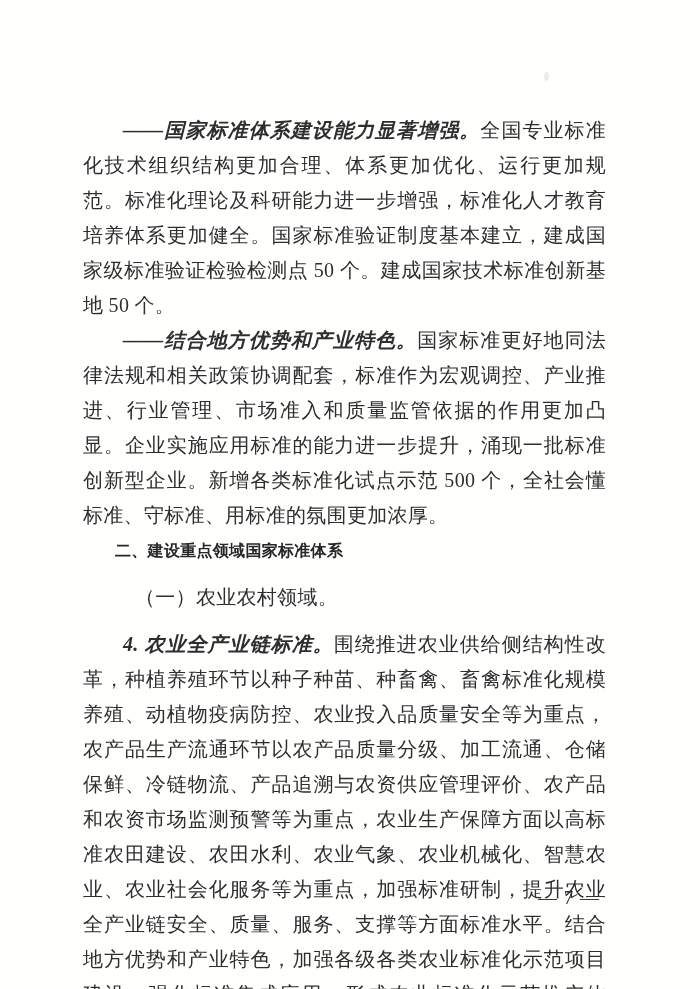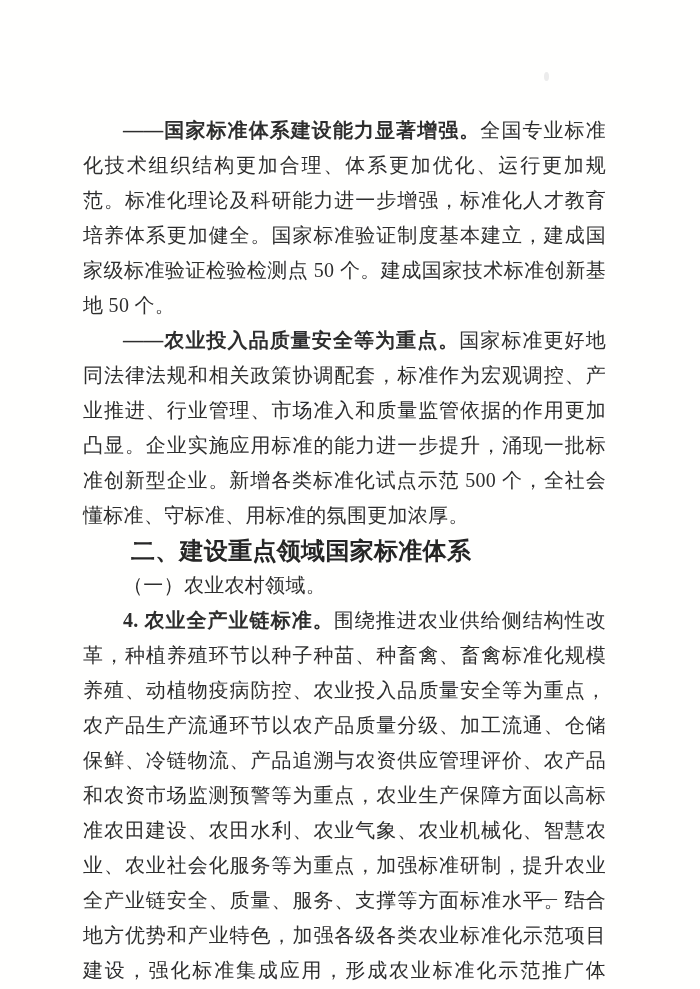--- a/index.html
+++ b/index.html
@@ -26,33 +26,34 @@
   .para {
     margin: 0;
     font-size: 20px;
     line-height: 35px;
     text-align: justify;
     text-indent: 2em;
     letter-spacing: 0.3px;
   }
   .para .lead {
     font-weight: 600;
+    font-style: italic;
   }
   .section-heading {
     margin: 0;
-    font-size: 24px;
+    font-size: 16px;
     line-height: 35px;
     text-indent: 2em;
     font-weight: bold;
     font-family: "Liberation Sans", "DejaVu Sans", sans-serif;
     color: #262626;
     letter-spacing: 0.3px;
   }
   .subsection-heading {
-    margin: 0;
+    margin: 12px;
     font-size: 20px;
     line-height: 35px;
     text-indent: 2em;
     letter-spacing: 0.3px;
   }
   .page-footer {
     position: absolute;
     top: 884px;
     right: 100px;
     font-size: 19px;
@@ -74,21 +75,21 @@
 </head>
 <body>
 
 <div class="page">
   <div class="scan-artifact"></div>
 
   <div class="content">
 
     <p class="para"><span class="lead">——国家标准体系建设能力显著增强。</span><span>全国专业标准化技术组织结构更加合理、体系更加优化、运行更加规范。标准化理论及科研能力进一步增强，标准化人才教育培养体系更加健全。国家标准验证制度基本建立，建成国家级标准验证检验检测点 50 个。建成国家技术标准创新基地 50 个。</span></p>
 
-    <p class="para"><span class="lead">——农业投入品质量安全等为重点。</span><span>国家标准更好地同法律法规和相关政策协调配套，标准作为宏观调控、产业推进、行业管理、市场准入和质量监管依据的作用更加凸显。企业实施应用标准的能力进一步提升，涌现一批标准创新型企业。新增各类标准化试点示范 500 个，全社会懂标准、守标准、用标准的氛围更加浓厚。</span></p>
+    <p class="para"><span class="lead">——结合地方优势和产业特色。</span><span>国家标准更好地同法律法规和相关政策协调配套，标准作为宏观调控、产业推进、行业管理、市场准入和质量监管依据的作用更加凸显。企业实施应用标准的能力进一步提升，涌现一批标准创新型企业。新增各类标准化试点示范 500 个，全社会懂标准、守标准、用标准的氛围更加浓厚。</span></p>
 
     <h2 class="section-heading">二、建设重点领域国家标准体系</h2>
 
     <p class="subsection-heading">（一）农业农村领域。</p>
 
     <p class="para"><span class="lead">4. 农业全产业链标准。</span><span>围绕推进农业供给侧结构性改革，种植养殖环节以种子种苗、种畜禽、畜禽标准化规模养殖、动植物疫病防控、农业投入品质量安全等为重点，农产品生产流通环节以农产品质量分级、加工流通、仓储保鲜、冷链物流、产品追溯与农资供应管理评价、农产品和农资市场监测预警等为重点，农业生产保障方面以高标准农田建设、农田水利、农业气象、农业机械化、智慧农业、农业社会化服务等为重点，加强标准研制，提升农业全产业链安全、质量、服务、支撑等方面标准水平。结合地方优势和产业特色，加强各级各类农业标准化示范项目建设，强化标准集成应用，形成农业标准化示范推广体系。开展农业品牌建设、评价标准研制。</span></p>
 
   </div>
 
   <div class="page-footer">— 7 —</div>

